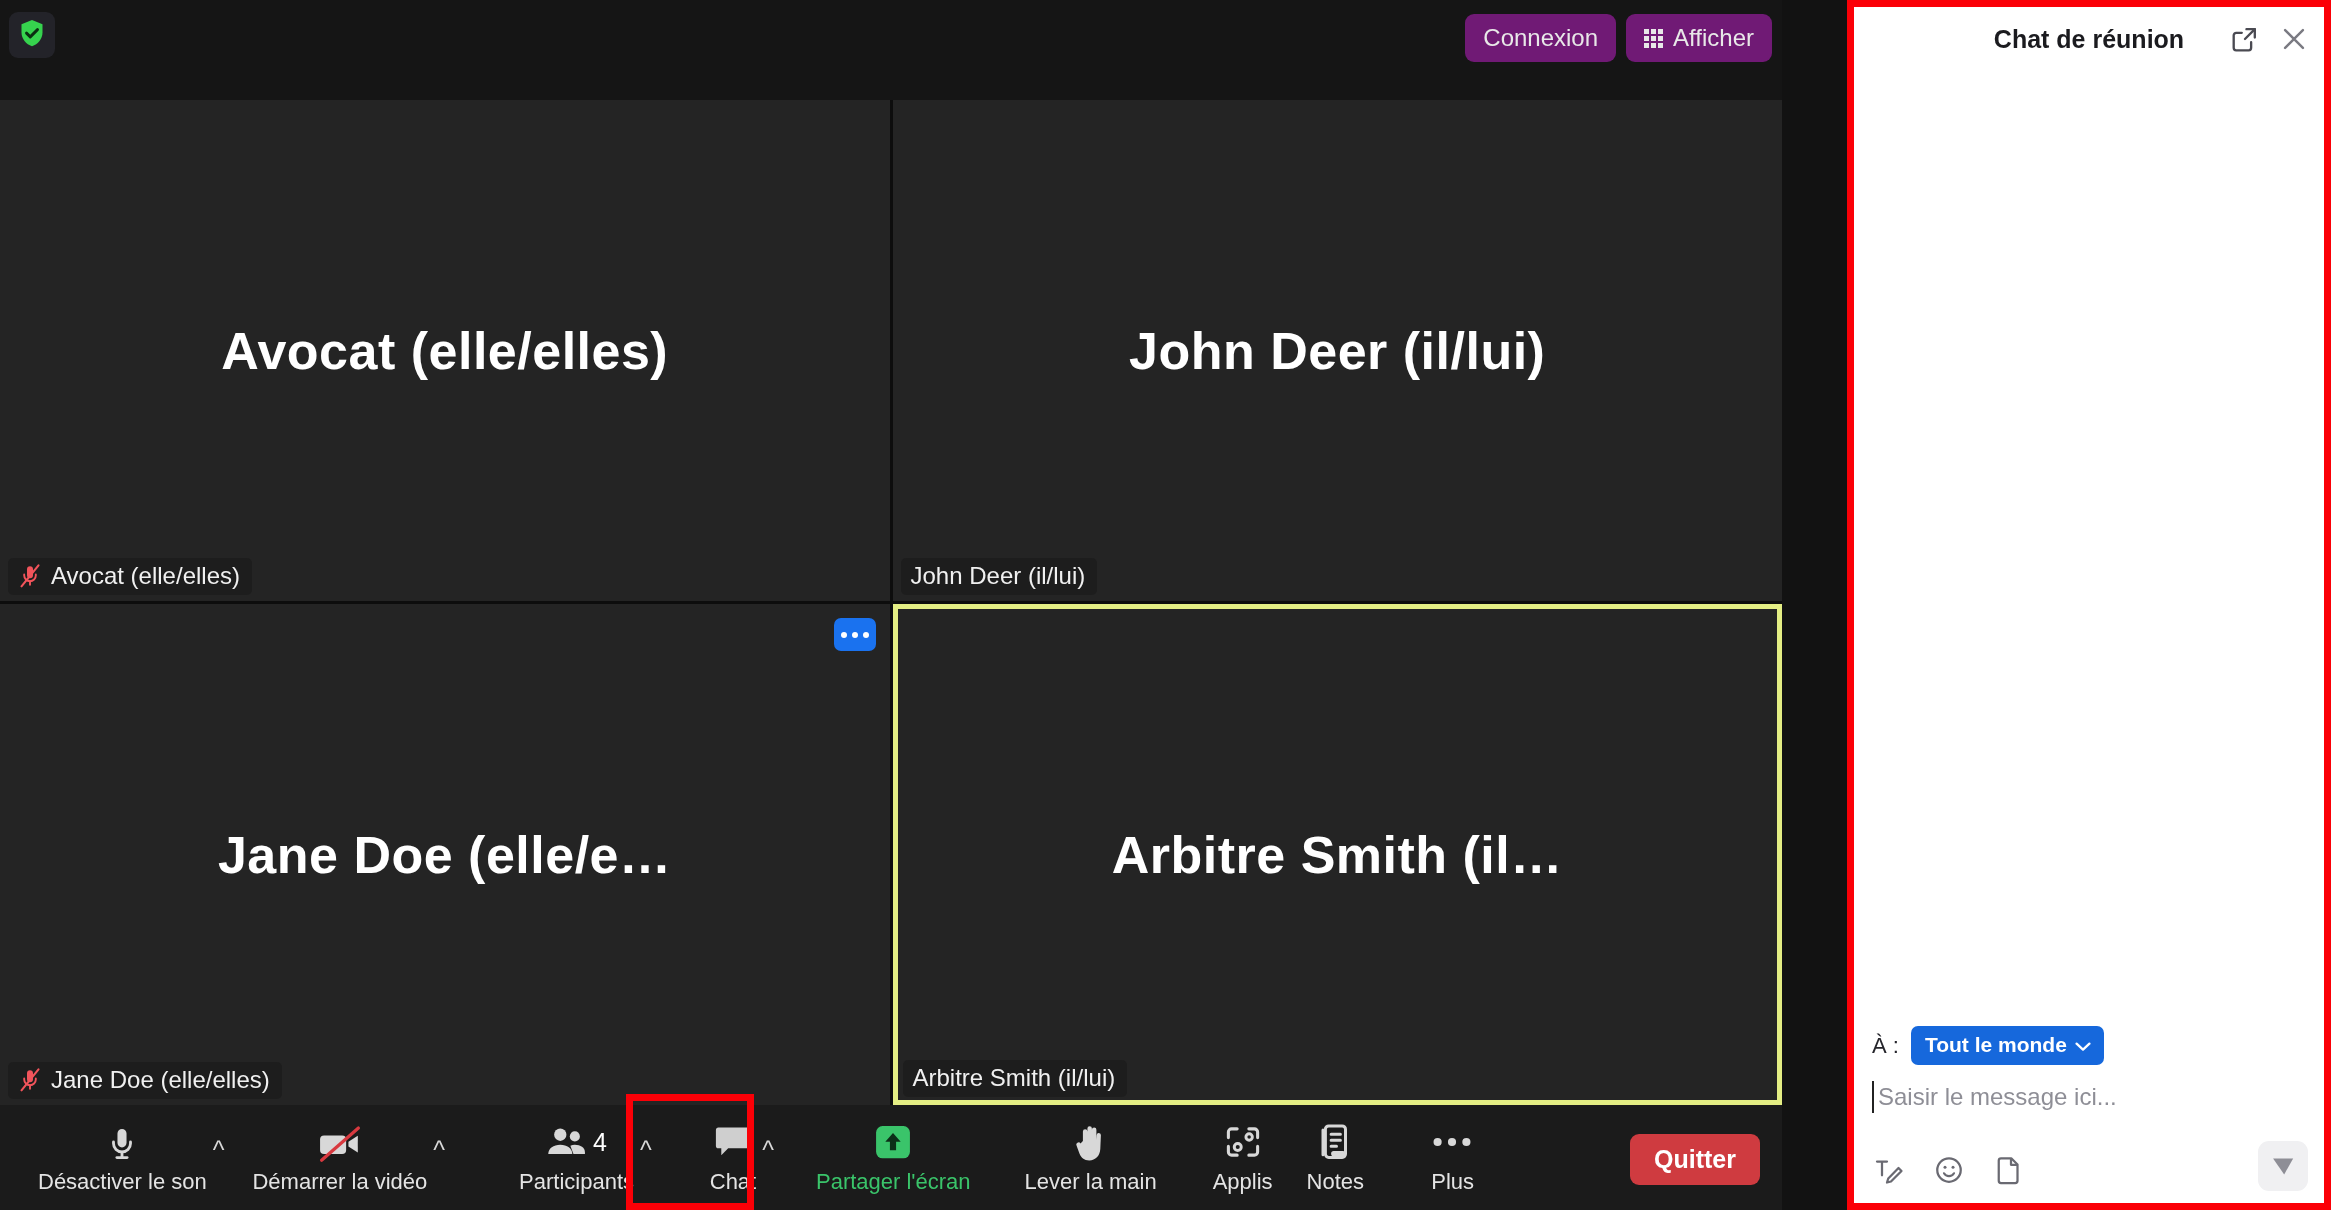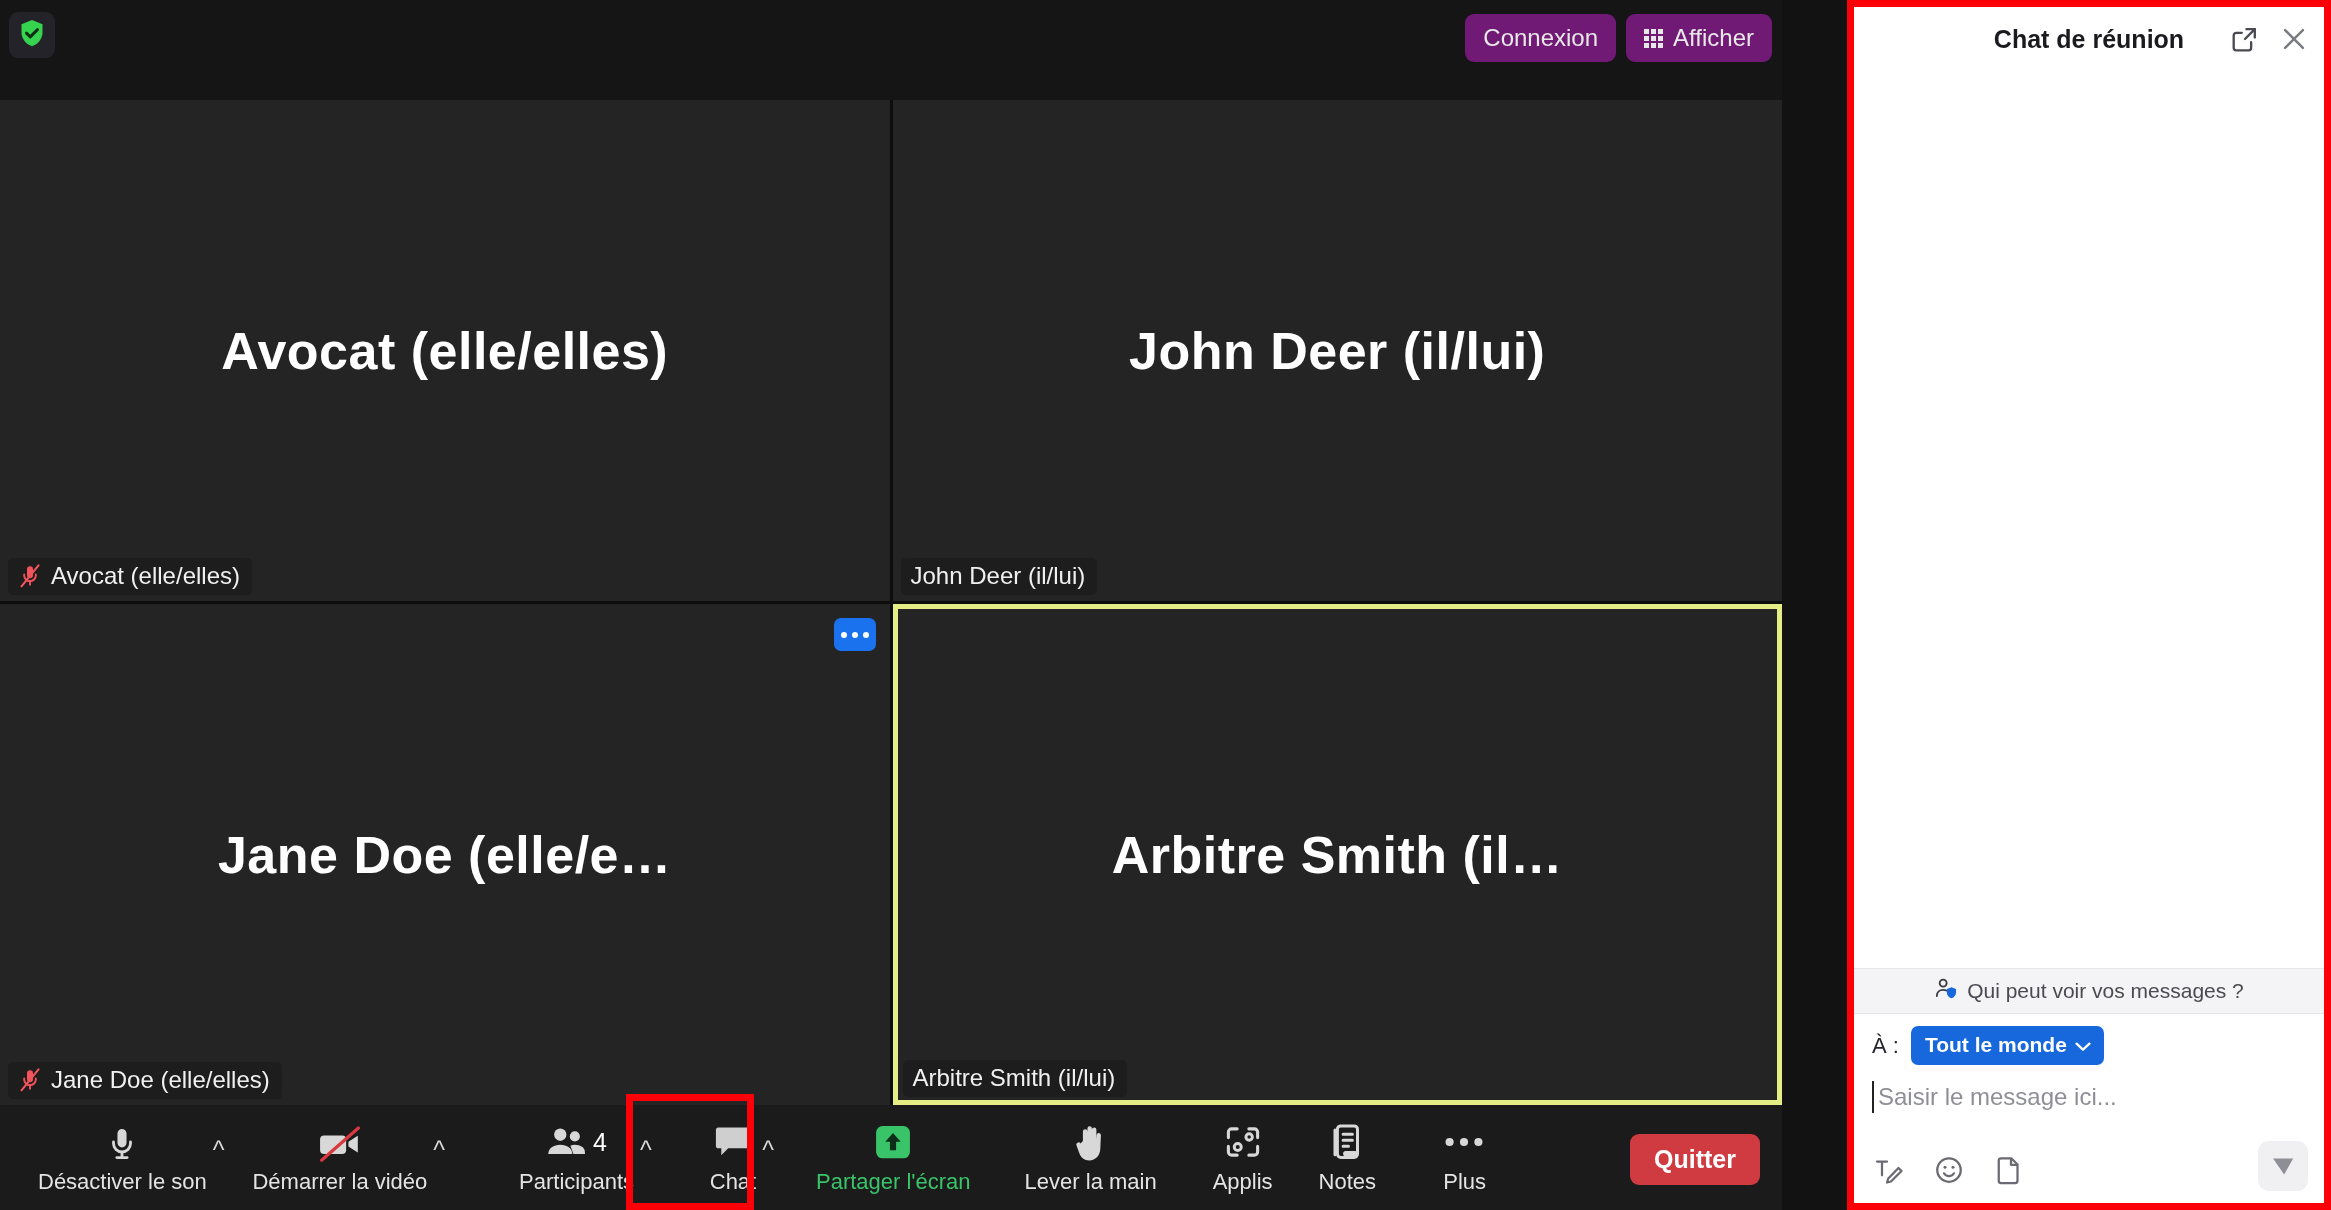--- a/index.html
+++ b/index.html
@@ -426,21 +426,21 @@
             <path d="M23 9V5.2A2.2 2.2 0 0 0 20.8 3H17" fill="none" stroke="#d8d8d8" stroke-width="2.1" stroke-linecap="round"></path>
             <path d="M3 15v3.8A2.2 2.2 0 0 0 5.2 21H9" fill="none" stroke="#d8d8d8" stroke-width="2.1" stroke-linecap="round"></path>
             <path d="M23 15v3.8A2.2 2.2 0 0 1 20.8 21H17" fill="none" stroke="#d8d8d8" stroke-width="2.1" stroke-linecap="round"></path>
             <circle cx="9.4" cy="15.4" r="2.4" fill="none" stroke="#d8d8d8" stroke-width="2"></circle>
             <circle cx="17.2" cy="8.6" r="2.2" fill="none" stroke="#d8d8d8" stroke-width="2"></circle>
           </svg>
         </span>
         <span class="tb-label">Applis</span>
       </button>
 
-      <button class="tb-item" style="margin-left:46px;">
+      <button class="tb-item" style="margin-left:34px;">
         <span class="tb-icon">
           <svg width="34" height="42" viewBox="0 0 22 28">
             <rect x="4.6" y="2.6" width="13.4" height="21" rx="2.2" fill="none" stroke="#d8d8d8" stroke-width="2"></rect>
             <path d="M3 5.4v16.4M8.4 8.2h6.2M8.4 12.2h6.2M8.4 16.2h3.6" stroke="#d8d8d8" stroke-width="2" stroke-linecap="round"></path>
             <rect x="8.4" y="19.4" width="9.6" height="3.4" rx="1.7" fill="#d8d8d8"></rect>
           </svg>
         </span>
         <span class="tb-label">Notes</span>
       </button>
 
@@ -480,30 +480,20 @@
             <svg width="28" height="28" viewBox="0 0 22 22">
               <path d="M4 4 18 18M18 4 4 18" stroke="#7a7a82" stroke-width="1.9" stroke-linecap="round"></path>
             </svg>
           </span>
         </button>
       </div>
     </div>
 
     <div class="chat-body"></div>
 
-    <div class="perm-bar">
-      <span>
-        <svg width="24" height="24" viewBox="0 0 22 22">
-          <circle cx="8.4" cy="5.6" r="3.2" fill="none" stroke="#3a3a42" stroke-width="1.7"></circle>
-          <path d="M2.6 17.4c0-3.4 2.6-5.6 5.8-5.6 1 0 2 .2 2.8.6" fill="none" stroke="#3a3a42" stroke-width="1.7" stroke-linecap="round"></path>
-          <path d="M16 9.4l4.2 1.6v3.2c0 2.5-1.7 4.6-4.2 5.2-2.5-.6-4.2-2.7-4.2-5.2V11z" fill="#1668dc"></path>
-        </svg>
-      </span>
-      <span class="perm-text">Qui peut voir vos messages ?</span>
-    </div>
 
     <div class="compose">
       <div class="to-row">
         <span class="to-label">À :</span>
         <button class="to-chip">
           <span>Tout le monde</span>
           <span>
             <svg width="16" height="11" viewBox="0 0 14 9">
               <path d="M1.4 2 7 7.2 12.6 2" fill="none" stroke="#ffffff" stroke-width="2" stroke-linecap="round" stroke-linejoin="round"></path>
             </svg>

